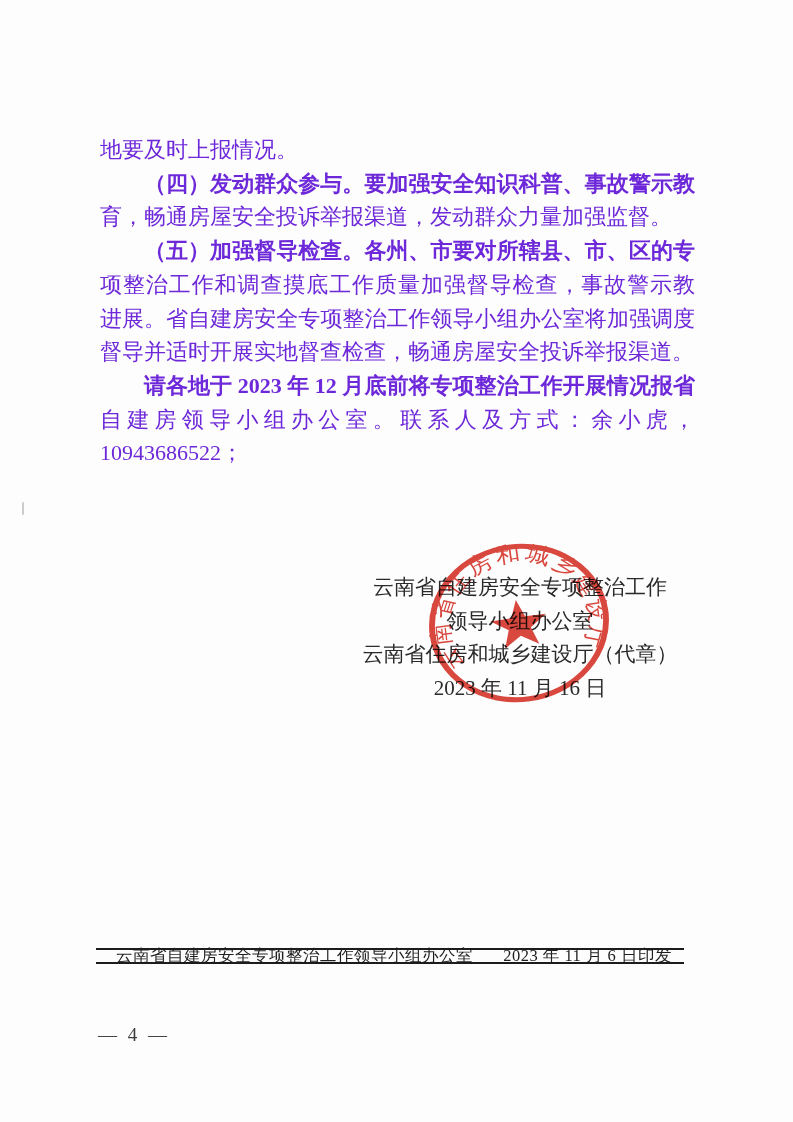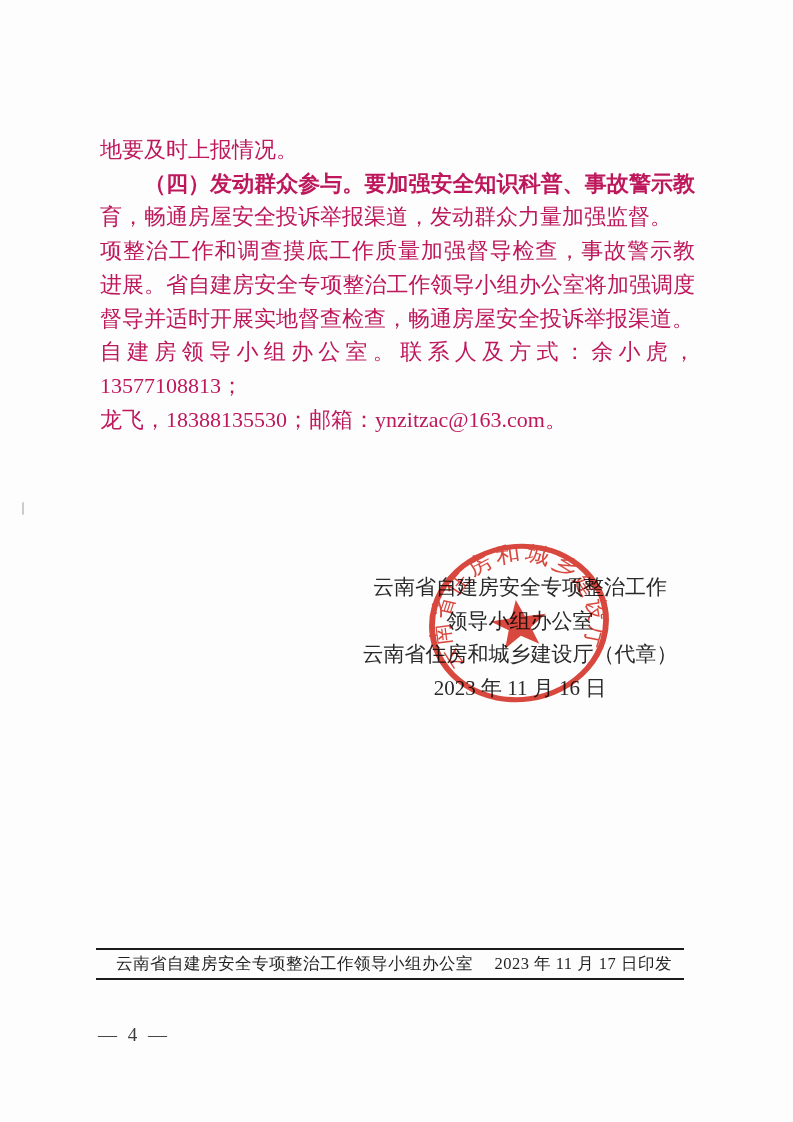--- a/index.html
+++ b/index.html
@@ -9,21 +9,21 @@
     font-family:"Liberation Serif","DejaVu Serif",serif;
     color:#222;
     position:relative;
     overflow:hidden;
   }
   .page { position:absolute; inset:0; }
 
   
   .body-text {
     position:absolute; left:100px; top:133px; width:595px;
-    font-size:22px; line-height:33.7px; color:#be185d;
+    font-size:22px; line-height:33.7px; color:#6d28d9;
   }
   .line { white-space:normal; }
   .line.indent { text-indent:44px;font-weight:bold; }
   .line.justify { text-align:justify; text-align-last:justify; }
 
   
   .signature {
     position:absolute; left:337px; top:571px; width:366px;
     text-align:center; font-size:21px; line-height:33.5px; color:#2a2a2a;
     z-index:1;
@@ -33,21 +33,21 @@
   .seal {
     position:absolute; left:421px; top:537px; width:196px; height:172px;
     z-index:2; mix-blend-mode:multiply; opacity:.9;
     transform:rotate(-8deg);
     pointer-events:none;
   }
   .seal svg { width:100%; height:100%; display:block; }
 
   
   .footer {
-    position:absolute; left:96px; top:948px; width:588px; height:32px;
+    position:absolute; left:96px; top:948px; width:588px; height:16px;
     box-sizing:border-box;
     border-top:2.5px solid #1c1c1c;
     border-bottom:2.5px solid #1c1c1c;
     display:flex; align-items:center; justify-content:space-between;
     padding:0 12px 0 20px;
     font-size:16.5px; color:#1f1f1f; letter-spacing:.5px;
   }
 
   .page-number {
     position:absolute; left:98px; top:1024px;
@@ -61,25 +61,26 @@
 </style>
 </head>
 <body>
 
 <div class="page">
 
   <div class="body-text">
       <div class="line">地要及时上报情况。</div>
       <div class="line indent justify">（四）发动群众参与。要加强安全知识科普、事故警示教</div>
       <div class="line">育，畅通房屋安全投诉举报渠道，发动群众力量加强监督。</div>
+      <div class="line indent justify">（五）加强督导检查。各州、市要对所辖县、市、区的专</div>
       <div class="line justify">项整治工作和调查摸底工作质量加强督导检查，事故警示教</div>
       <div class="line justify">进展。省自建房安全专项整治工作领导小组办公室将加强调度</div>
       <div class="line">督导并适时开展实地督查检查，畅通房屋安全投诉举报渠道。</div>
-      <div class="line justify">自建房领导小组办公室。联系人及方式：余小虎，13577108813；</div>
-      <div class="line">龙飞，18388135530；邮箱：ynzitzac@163.com。</div>
+      <div class="line indent justify">请各地于 2023 年 12 月底前将专项整治工作开展情况报省</div>
+      <div class="line justify">自建房领导小组办公室。联系人及方式：余小虎，10943686522；</div>
     </div>
 
   <div class="signature">
       <div class="sig-line">云南省自建房安全专项整治工作</div>
       <div class="sig-line">领导小组办公室</div>
       <div class="sig-line">云南省住房和城乡建设厅（代章）</div>
       <div class="sig-line">2023 年 11 月 16 日</div>
     </div>
 
   <div class="seal">
@@ -88,20 +89,20 @@
       <path id="sealArc" d="M 41,141.3 A 72,72 0 1 1 159,141.3" fill="none"></path>
       <text font-size="25" letter-spacing="3" fill="#d63429" font-family="Liberation Serif, DejaVu Serif, serif">
         <textPath href="#sealArc" xlink:href="#sealArc" startOffset="50%" text-anchor="middle">云南省住房和城乡建设厅</textPath>
       </text>
       <polygon fill="#d63429" points="100,73 107.1,93.3 128.5,93.7 111.4,106.7 117.6,127.3 100,115 82.4,127.3 88.6,106.7 71.5,93.7 92.9,93.3"></polygon>
     </svg>
   </div>
 
   <div class="footer">
     <span>云南省自建房安全专项整治工作领导小组办公室</span>
-    <span>2023 年 11 月 17 日印发</span>
+    <span>2023 年 11 月 6 日印发</span>
   </div>
 
   <div class="page-number">— 4 —</div>
 
   <div class="scan-artifact"></div>
 
 </div>
 
 </body></html>

